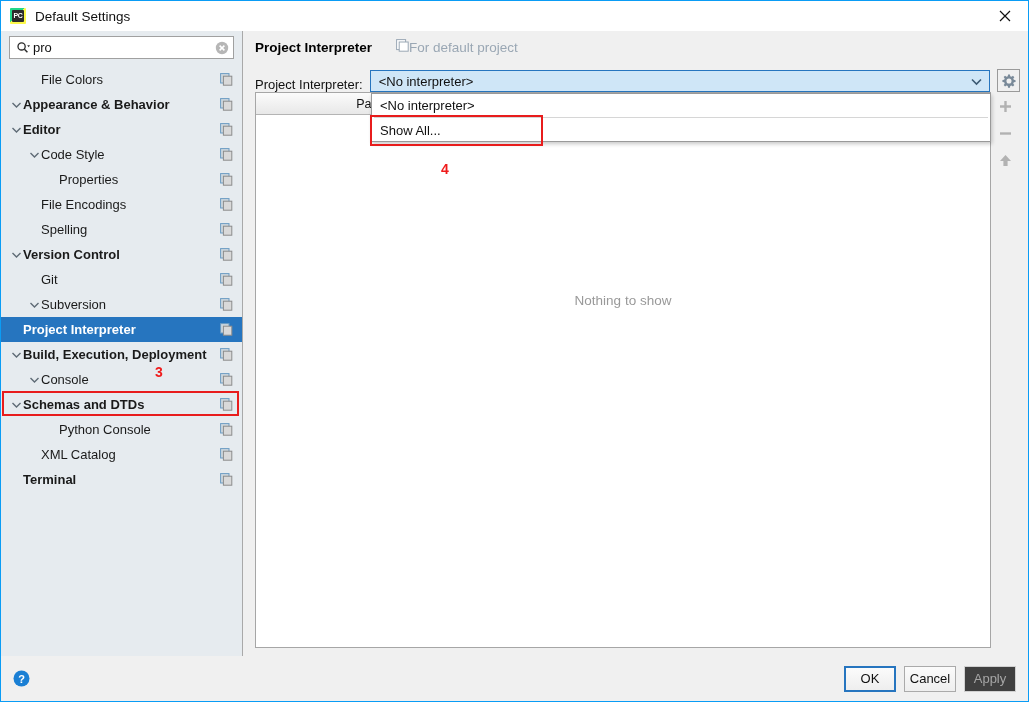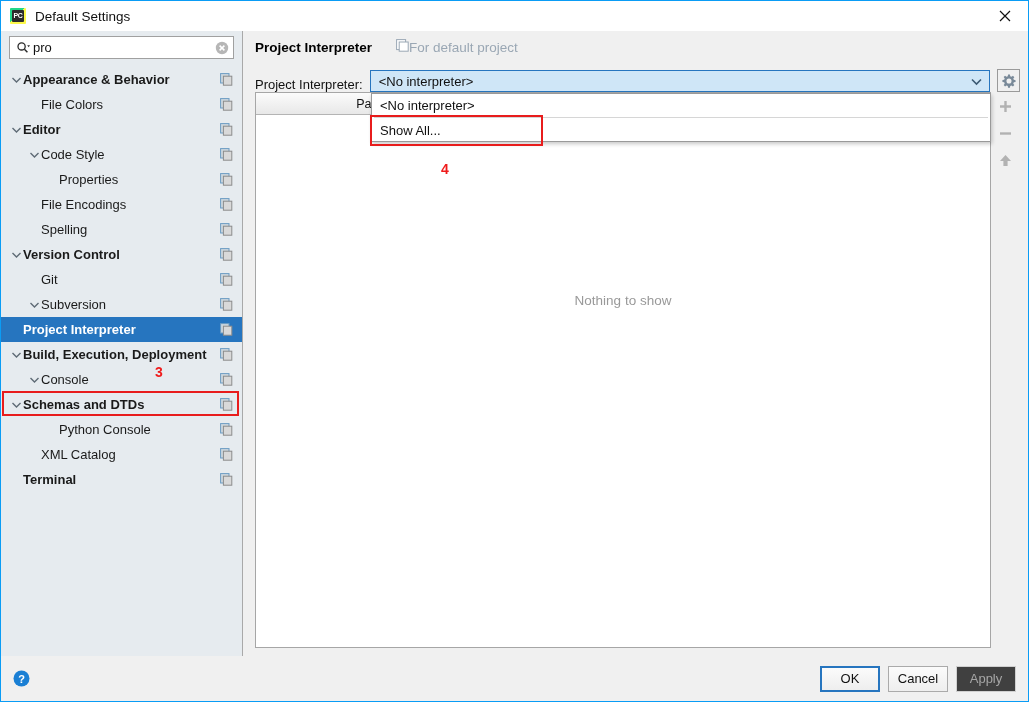--- a/index.html
+++ b/index.html
@@ -215,21 +215,21 @@
   .footer{
     height:45px;flex:0 0 45px;
     background:#f0f0f0;
     display:flex;align-items:center;
     padding:0 12px 0 12px;box-sizing:border-box;
     position:relative;
   }
   .help-icon{width:17px;height:17px;flex:0 0 17px;}
   .btns{margin-left:auto;display:flex;gap:8px;align-items:center;}
   .btn{
-    width:60px;height:26px;
+    width:52px;height:26px;
     display:flex;align-items:center;justify-content:center;
     font-size:13px;color:#111;
     background:linear-gradient(#fbfbfb,#eeeeee);
     border:1px solid #aaa;
     box-sizing:border-box;
   }
   .btn.default{border:2px solid #2675bf;}
   .btn.disabled{color:#a6a6a6;background:#404040;border:1px solid #d0d0d0;}
 </style>
 </head>
@@ -262,37 +262,37 @@
           <input class="search-input" type="text" value="pro" style="">
           <span class="clear-icon">
             <svg width="14" height="14" viewBox="0 0 14 14" aria-hidden="true">
               <circle cx="7" cy="7" r="6.2" fill="#b6b6b6"></circle>
               <path d="M4.6 4.6 L9.4 9.4 M9.4 4.6 L4.6 9.4" stroke="#fff" stroke-width="1.5"></path>
             </svg>
           </span>
         </div>
       </div>
       <div class="tree">
+          <div class="trow ind1">
+            <span class="arrow"></span>
+            <span class="tlabel">File Colors</span>
+            <span class="copy-icon">
+              <svg width="13" height="13" viewBox="0 0 13 13" aria-hidden="true">
+                <rect x="0.6" y="0.6" width="8.4" height="9.4" fill="#cfd8de" stroke="#6a9bc3" stroke-width="1"></rect>
+                <rect x="3.4" y="3.2" width="8.4" height="9" fill="#d9d9d9" stroke="#8c8c8c" stroke-width="1"></rect>
+              </svg>
+            </span>
+          </div>
           <div class="trow ind0 bold">
             <span class="arrow">
               <svg width="11" height="8" viewBox="0 0 11 8" aria-hidden="true">
                 <path d="M1.5 2 L5.5 6 L9.5 2" stroke="#5f6b76" stroke-width="1.4" fill="none"></path>
               </svg>
             </span>
             <span class="tlabel">Appearance &amp; Behavior</span>
-            <span class="copy-icon">
-              <svg width="13" height="13" viewBox="0 0 13 13" aria-hidden="true">
-                <rect x="0.6" y="0.6" width="8.4" height="9.4" fill="#cfd8de" stroke="#6a9bc3" stroke-width="1"></rect>
-                <rect x="3.4" y="3.2" width="8.4" height="9" fill="#d9d9d9" stroke="#8c8c8c" stroke-width="1"></rect>
-              </svg>
-            </span>
-          </div>
-          <div class="trow ind1">
-            <span class="arrow"></span>
-            <span class="tlabel">File Colors</span>
             <span class="copy-icon">
               <svg width="13" height="13" viewBox="0 0 13 13" aria-hidden="true">
                 <rect x="0.6" y="0.6" width="8.4" height="9.4" fill="#cfd8de" stroke="#6a9bc3" stroke-width="1"></rect>
                 <rect x="3.4" y="3.2" width="8.4" height="9" fill="#d9d9d9" stroke="#8c8c8c" stroke-width="1"></rect>
               </svg>
             </span>
           </div>
           <div class="trow ind0 bold">
             <span class="arrow">
               <svg width="11" height="8" viewBox="0 0 11 8" aria-hidden="true">

